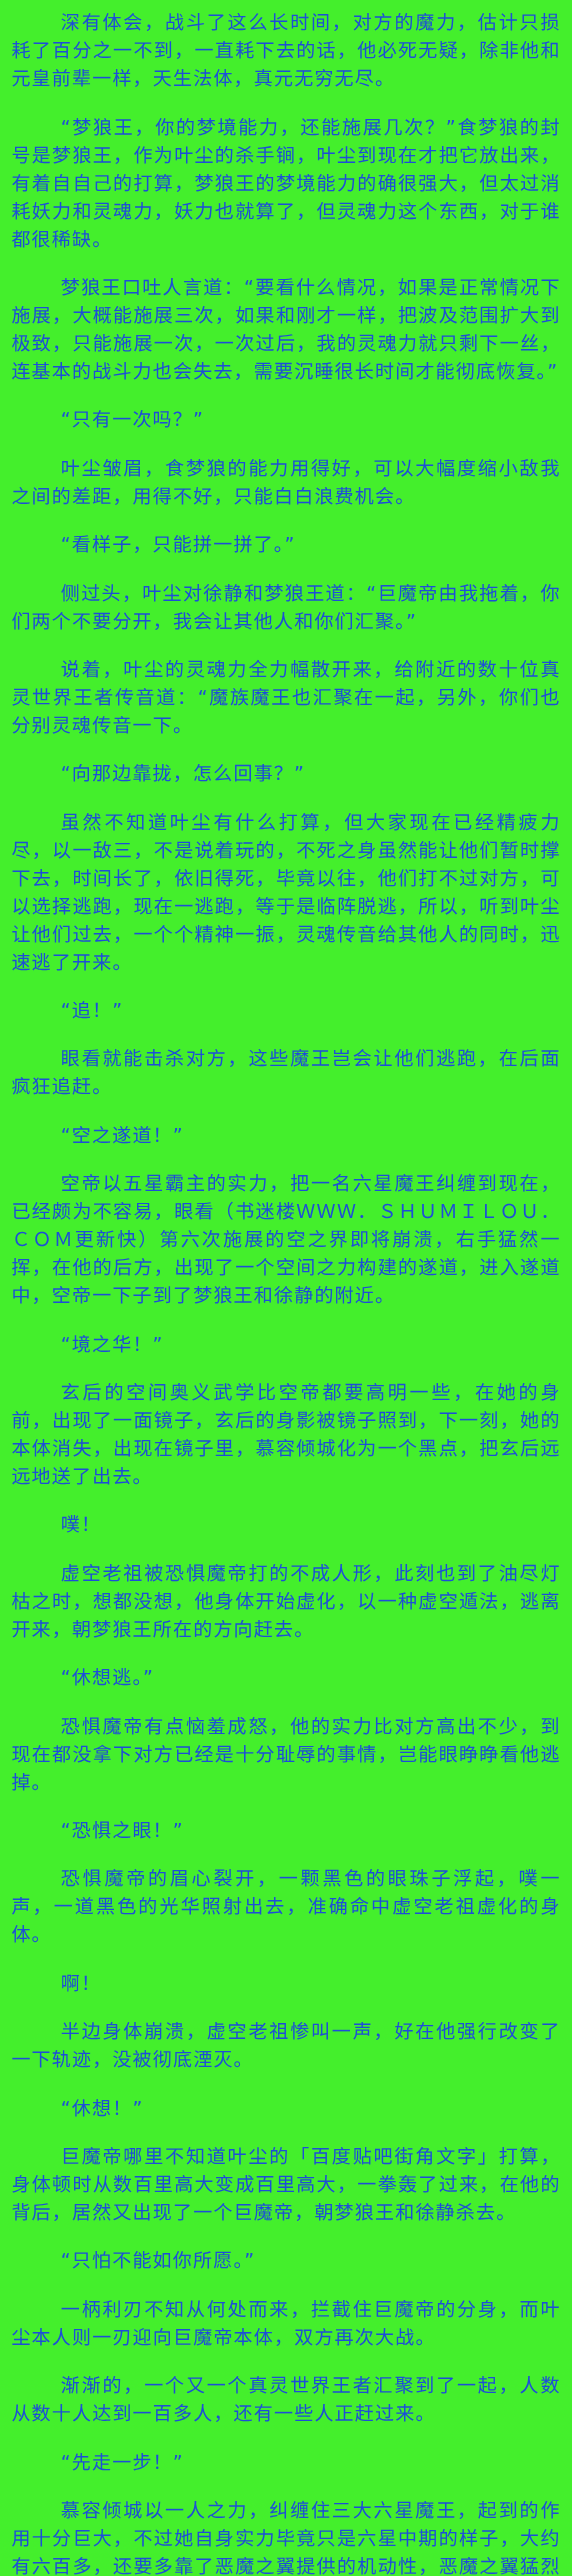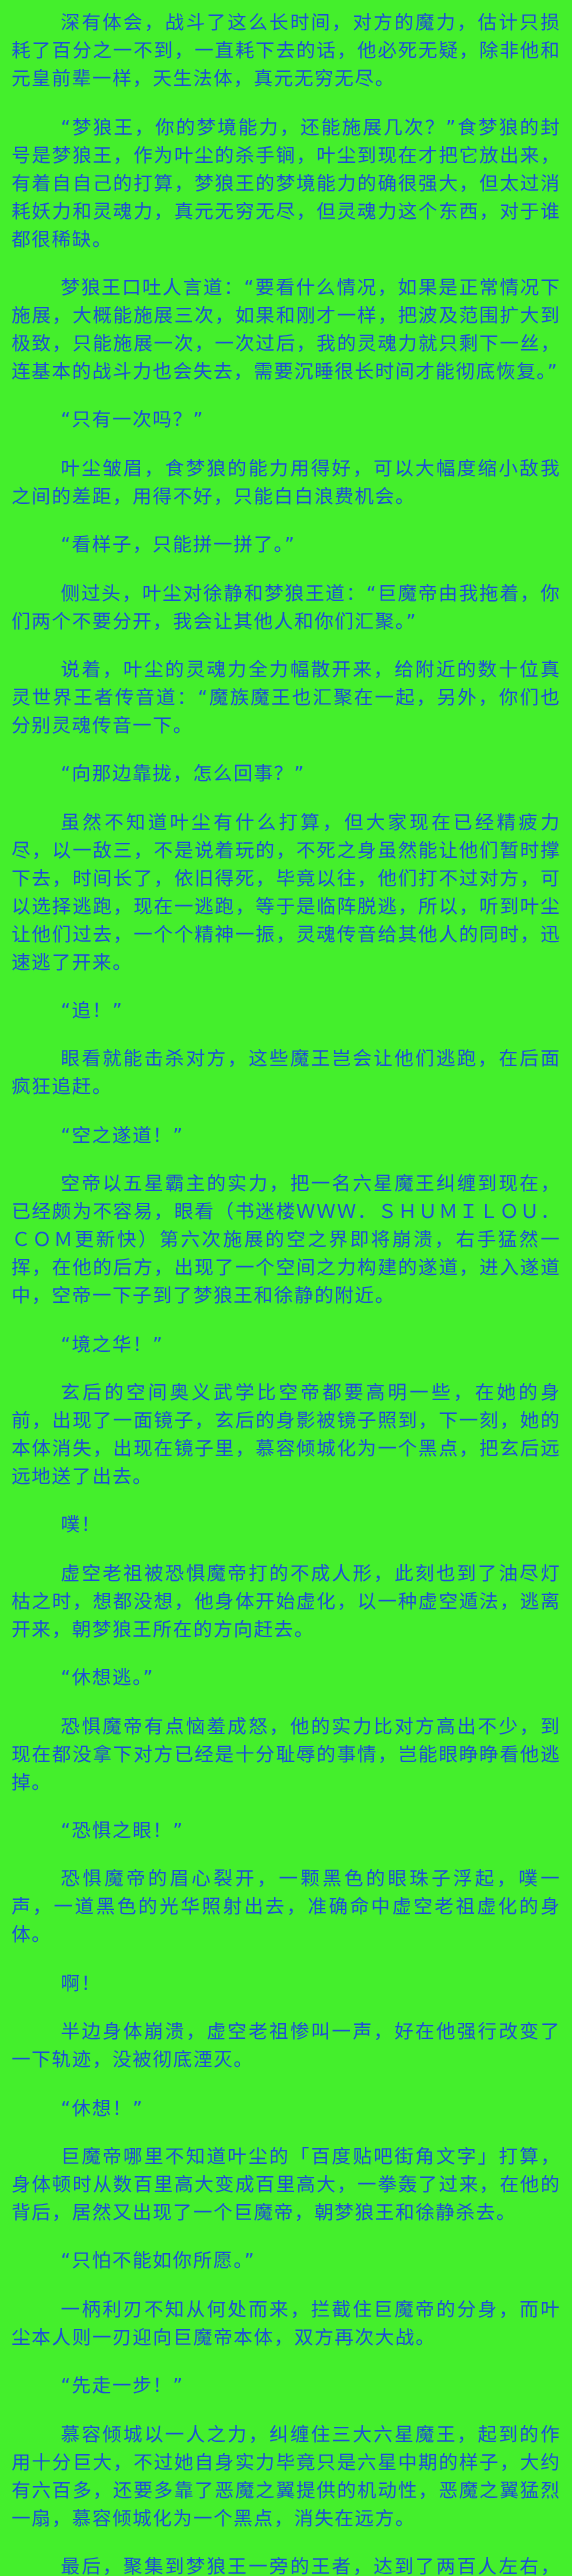--- a/index.html
+++ b/index.html
@@ -30,21 +30,21 @@
     text-align: justify;
     word-break: break-all;
   }
 </style>
 </head>
 <body>
 
 <div class="page">
   <div>
       <p class="para">深有体会，战斗了这么长时间，对方的魔力，估计只损耗了百分之一不到，一直耗下去的话，他必死无疑，除非他和元皇前辈一样，天生法体，真元无穷无尽。</p>
-      <p class="para">“梦狼王，你的梦境能力，还能施展几次？”食梦狼的封号是梦狼王，作为叶尘的杀手锏，叶尘到现在才把它放出来，有着自自己的打算，梦狼王的梦境能力的确很强大，但太过消耗妖力和灵魂力，真元无穷无尽，但灵魂力这个东西，对于谁都很稀缺。</p>
+      <p class="para">“梦狼王，你的梦境能力，还能施展几次？”食梦狼的封号是梦狼王，作为叶尘的杀手锏，叶尘到现在才把它放出来，有着自自己的打算，梦狼王的梦境能力的确很强大，但太过消耗妖力和灵魂力，妖力也就算了，但灵魂力这个东西，对于谁都很稀缺。</p>
       <p class="para">梦狼王口吐人言道：“要看什么情况，如果是正常情况下施展，大概能施展三次，如果和刚才一样，把波及范围扩大到极致，只能施展一次，一次过后，我的灵魂力就只剩下一丝，连基本的战斗力也会失去，需要沉睡很长时间才能彻底恢复。”</p>
       <p class="para">“只有一次吗？”</p>
       <p class="para">叶尘皱眉，食梦狼的能力用得好，可以大幅度缩小敌我之间的差距，用得不好，只能白白浪费机会。</p>
       <p class="para">“看样子，只能拼一拼了。”</p>
       <p class="para">侧过头，叶尘对徐静和梦狼王道：“巨魔帝由我拖着，你们两个不要分开，我会让其他人和你们汇聚。”</p>
       <p class="para">说着，叶尘的灵魂力全力幅散开来，给附近的数十位真灵世界王者传音道：“魔族魔王也汇聚在一起，另外，你们也分别灵魂传音一下。</p>
       <p class="para">“向那边靠拢，怎么回事？”</p>
       <p class="para">虽然不知道叶尘有什么打算，但大家现在已经精疲力尽，以一敌三，不是说着玩的，不死之身虽然能让他们暂时撑下去，时间长了，依旧得死，毕竟以往，他们打不过对方，可以选择逃跑，现在一逃跑，等于是临阵脱逃，所以，听到叶尘让他们过去，一个个精神一振，灵魂传音给其他人的同时，迅速逃了开来。</p>
       <p class="para">“追！”</p>
       <p class="para">眼看就能击杀对方，这些魔王岂会让他们逃跑，在后面疯狂追赶。</p>
@@ -57,18 +57,19 @@
       <p class="para">“休想逃。”</p>
       <p class="para">恐惧魔帝有点恼羞成怒，他的实力比对方高出不少，到现在都没拿下对方已经是十分耻辱的事情，岂能眼睁睁看他逃掉。</p>
       <p class="para">“恐惧之眼！”</p>
       <p class="para">恐惧魔帝的眉心裂开，一颗黑色的眼珠子浮起，噗一声，一道黑色的光华照射出去，准确命中虚空老祖虚化的身体。</p>
       <p class="para">啊！</p>
       <p class="para">半边身体崩溃，虚空老祖惨叫一声，好在他强行改变了一下轨迹，没被彻底湮灭。</p>
       <p class="para">“休想！”</p>
       <p class="para">巨魔帝哪里不知道叶尘的「百度贴吧街角文字」打算，身体顿时从数百里高大变成百里高大，一拳轰了过来，在他的背后，居然又出现了一个巨魔帝，朝梦狼王和徐静杀去。</p>
       <p class="para">“只怕不能如你所愿。”</p>
       <p class="para">一柄利刃不知从何处而来，拦截住巨魔帝的分身，而叶尘本人则一刃迎向巨魔帝本体，双方再次大战。</p>
+      <p class="para">渐渐的，一个又一个真灵世界王者汇聚到了一起，人数从数十人达到一百多人，还有一些人正赶过来。</p>
       <p class="para">“先走一步！”</p>
       <p class="para">慕容倾城以一人之力，纠缠住三大六星魔王，起到的作用十分巨大，不过她自身实力毕竟只是六星中期的样子，大约有六百多，还要多靠了恶魔之翼提供的机动性，恶魔之翼猛烈一扇，慕容倾城化为一个黑点，消失在远方。</p>
       <p class="para">最后，聚集到梦狼王一旁的王者，达到了两百人左右，这基本上是仅剩的王者了，而在他们的对面，魔族魔王也汇聚在一起，大约有六百多，数量是他们</p>
     </div>
 </div>
 
 
 </body></html>

